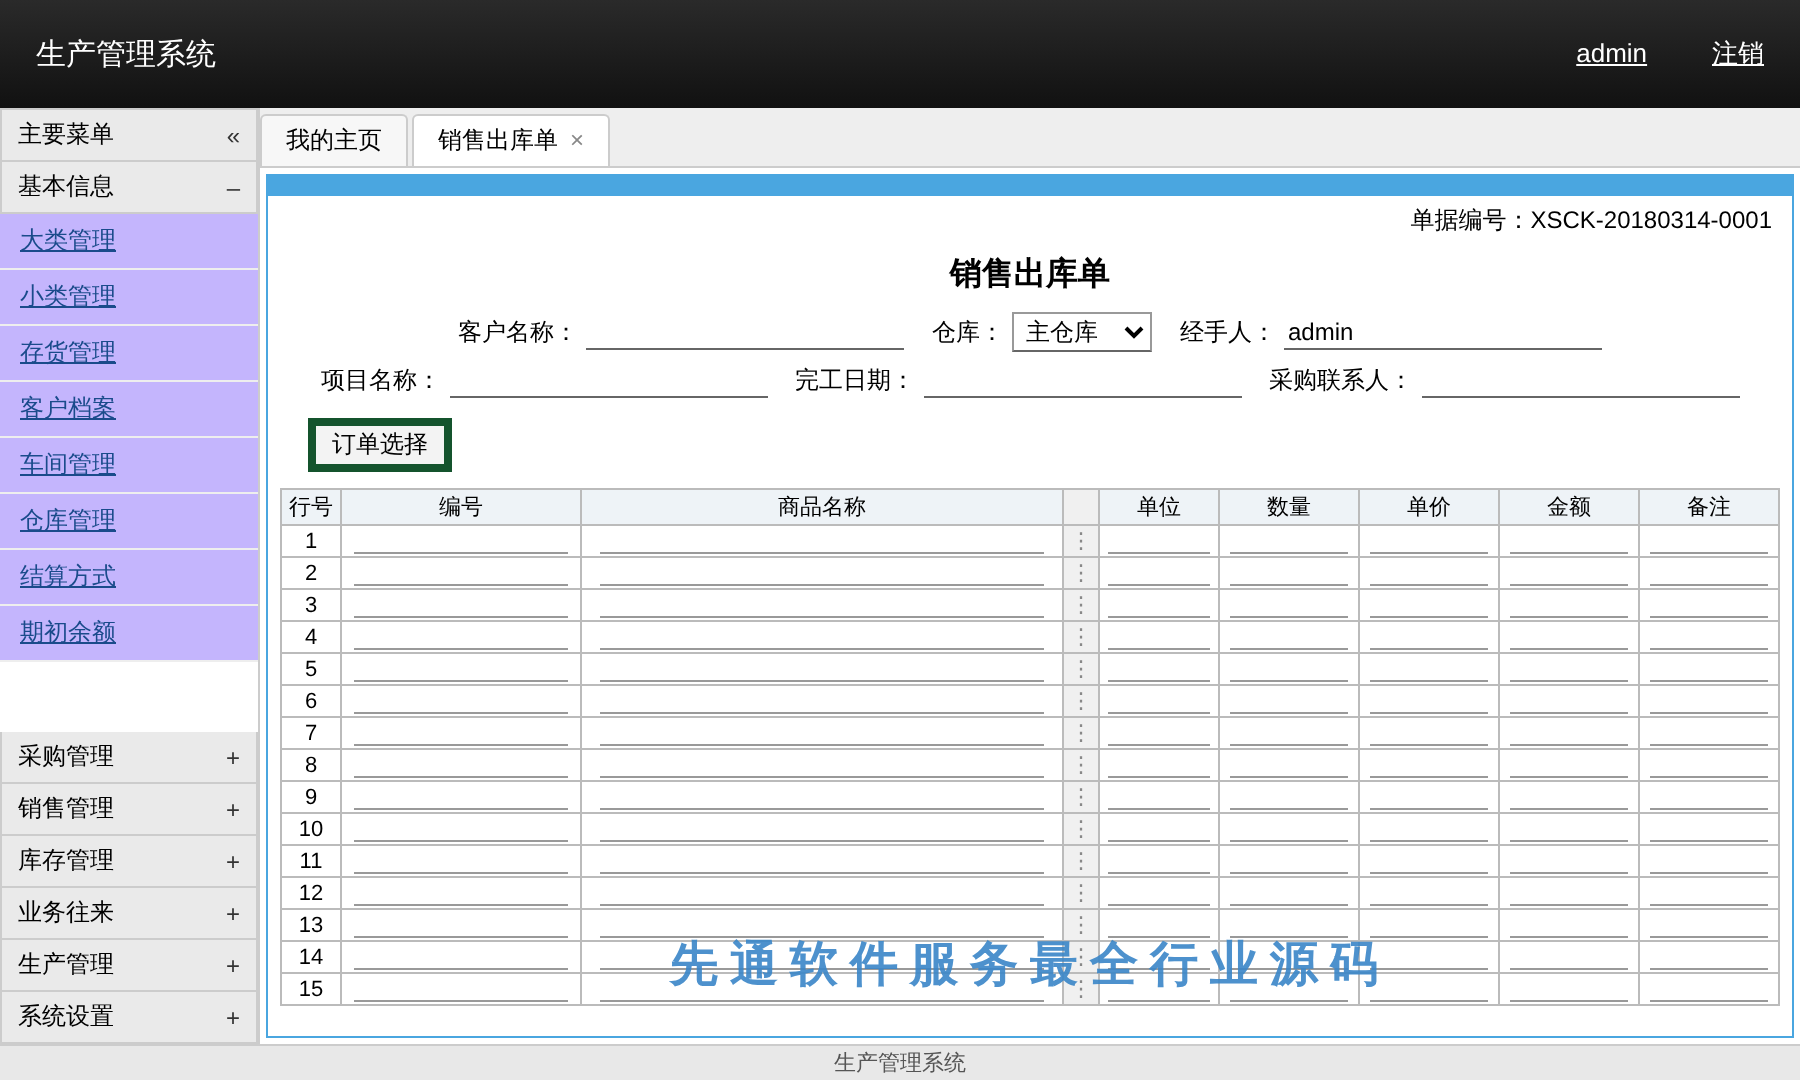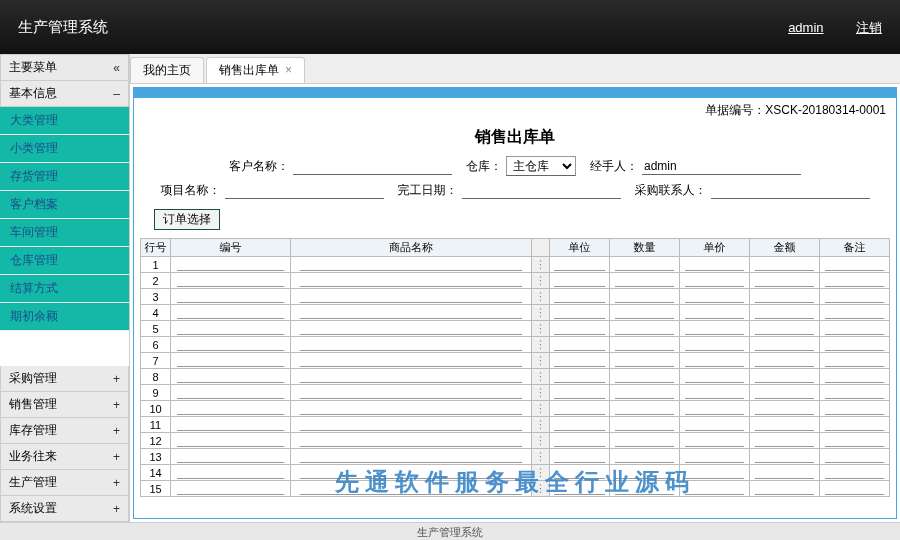--- a/index.html
+++ b/index.html
@@ -7,21 +7,21 @@
 
 .topbar { height: 54px; background: linear-gradient(#2a2a2a,#111); color: #fff; display: flex; align-items: center; justify-content: space-between; padding: 0 18px; }
 .topbar .title { font-size: 15px; }
 .topbar .right a { color: #fff; margin-left: 28px; font-size: 13px; text-decoration: underline; cursor: pointer; }
 
 .body { display: flex; height: calc(540px - 54px - 18px); }
 .sidebar { width: 130px; background: #f4f4f4; border-right: 1px solid #ccc; display: flex; flex-direction: column; font-size: 12px; }
 .side-header { background: #eaeaea; border: 1px solid #ccc; padding: 4px 8px; display: flex; justify-content: space-between; align-items: center; }
 .side-section { background: #eaeaea; border: 1px solid #ccc; border-top: none; padding: 4px 8px; display: flex; justify-content: space-between; align-items: center; cursor: pointer; }
 .side-items { flex: 0 0 auto; }
-.side-item { padding: 5px 10px; color: #1a4b8b; cursor: pointer; background: #14b8a6; border-bottom: 1px solid #eee; }
+.side-item { padding: 5px 10px; color: #1a4b8b; text-decoration: underline; cursor: pointer; background: #c4b5fd; border-bottom: 1px solid #eee; }
 .side-spacer { flex: 1; background: #fff; }
 .side-bottom .side-section { }
 .expand-icon { font-size: 12px; color: #333; }
 
 .main { flex: 1; display: flex; flex-direction: column; background: #fff; }
 .tabs { display: flex; background: #eee; border-bottom: 1px solid #ccc; font-size: 12px; }
 .tab { padding: 4px 12px; border: 1px solid #ccc; border-bottom: none; background: #f7f7f7; margin-right: 2px; margin-top: 3px; cursor: pointer; border-radius: 3px 3px 0 0; }
 .tab.active { background: #fff; text-align: center; }
 .tab .close { margin-left: 6px; color: #888; }
 
@@ -31,21 +31,21 @@
 .form-title { text-align: center; font-size: 16px; font-weight: bold; padding: 4px 0 8px; }
 
 .form-rows { font-size: 12px; padding: 0 20px; }
 .form-row { display: flex; flex-wrap: wrap; gap: 6px 14px; margin-bottom: 6px; align-items: center; justify-content: center; }
 .field { display: flex; align-items: center; }
 .field label { white-space: nowrap; margin-right: 4px; }
 .uline { border: none; border-bottom: 1px solid #666; background: transparent; font-size: 12px; padding: 1px 2px; min-width: 90px; }
 .uline.wide { min-width: 150px; }
 select.uline { border: 1px solid #999; border-bottom: 1px solid #666; min-width: 70px; }
 
-.btn { font-size: 12px; padding: 1px 8px; margin: 4px 20px; border: 1px solid #14532d; background: #f3f3f3; cursor: pointer; }
+.btn { font-size: 12px; padding: 1px 8px; margin: 4px 20px; border: 4px solid #14532d; background: #f3f3f3; cursor: pointer; }
 
 .grid { margin: 4px 6px; font-size: 11px; border-collapse: collapse; width: calc(100% - 12px); }
 .grid th, .grid td { border: 1px solid #bbb; padding: 1px 3px; text-align: center; background: #fff; height: 16px; }
 .grid th { background: #eef3f7; font-weight: normal; }
 .grid td input { width: 95%; border: none; border-bottom: 1px solid #999; font-size: 11px; text-align: center; }
 .grid .rownum { width: 30px; }
 .grid .picker { width: 16px; background: #f0f0f0; cursor: pointer; color: #888; }
 
 .watermark { position: absolute; left: 0; right: 0; bottom: 20px; text-align: center; font-size: 24px; font-weight: bold; color: #3a86c8; letter-spacing: 6px; pointer-events: none; opacity: 0.9; z-index: 20; }
 

